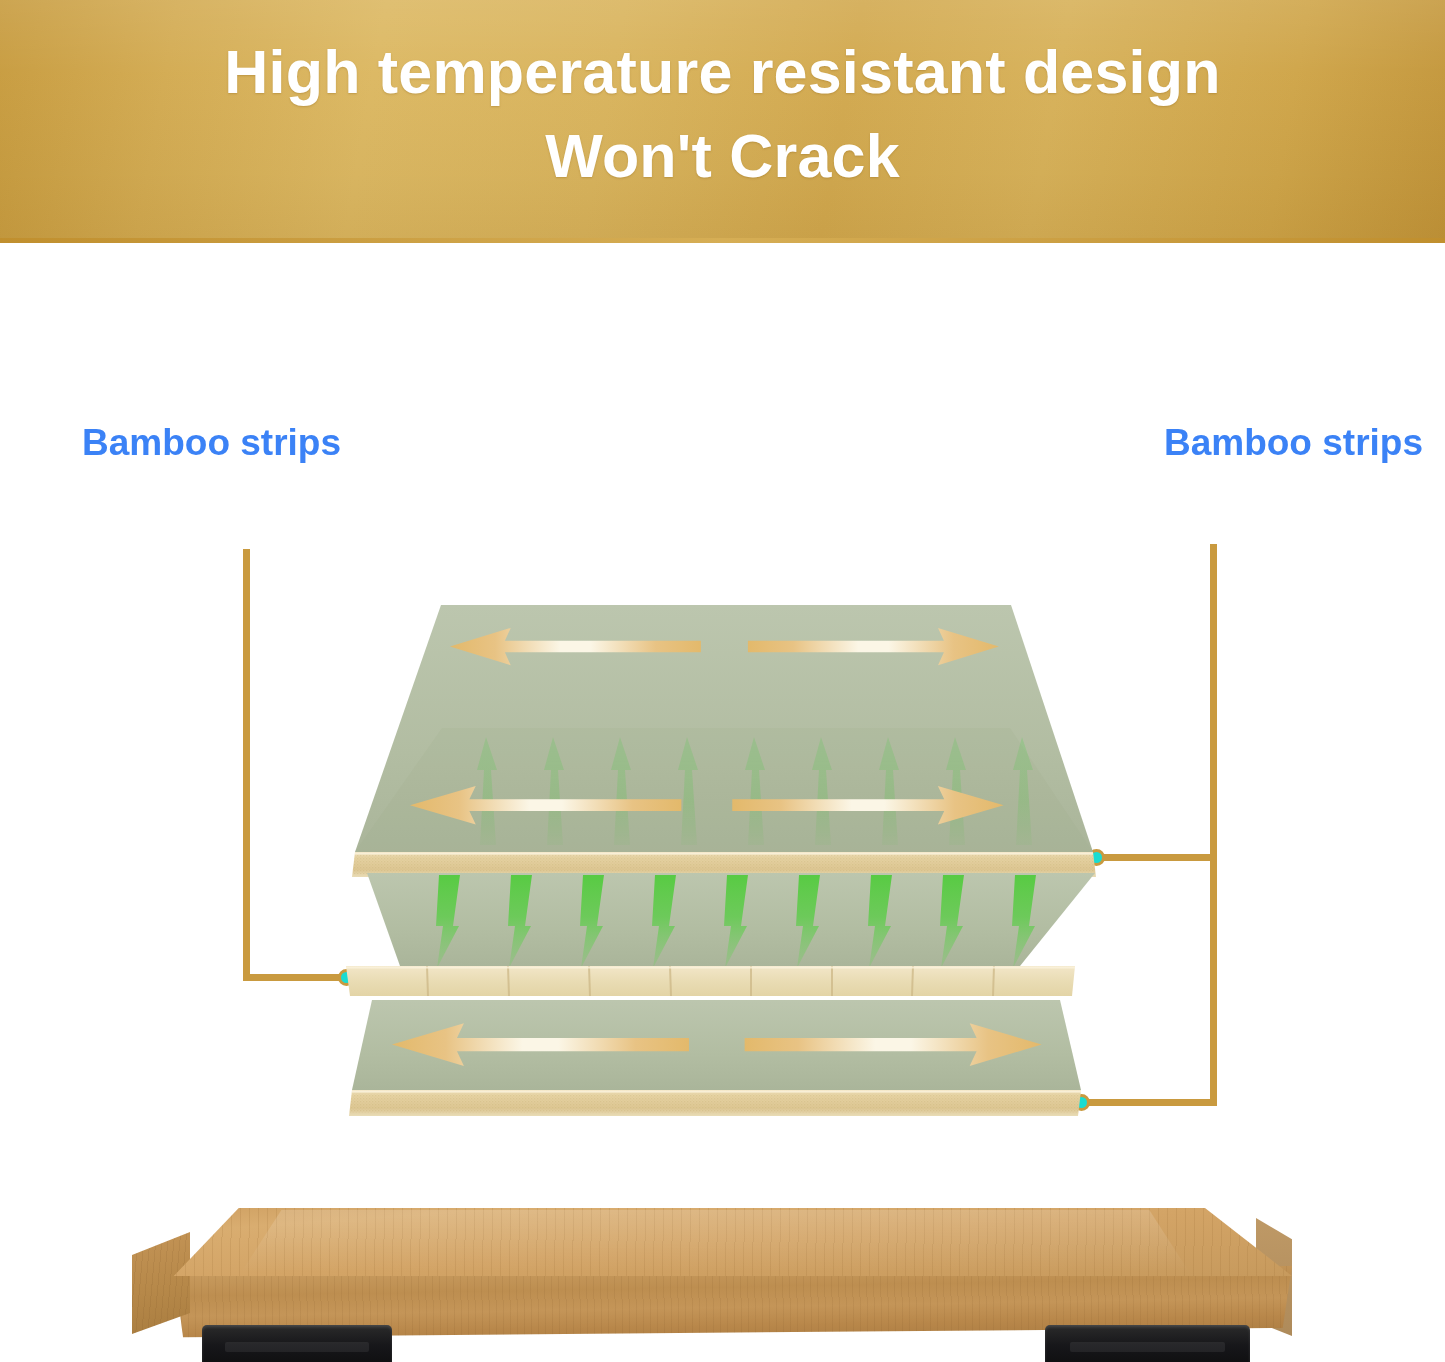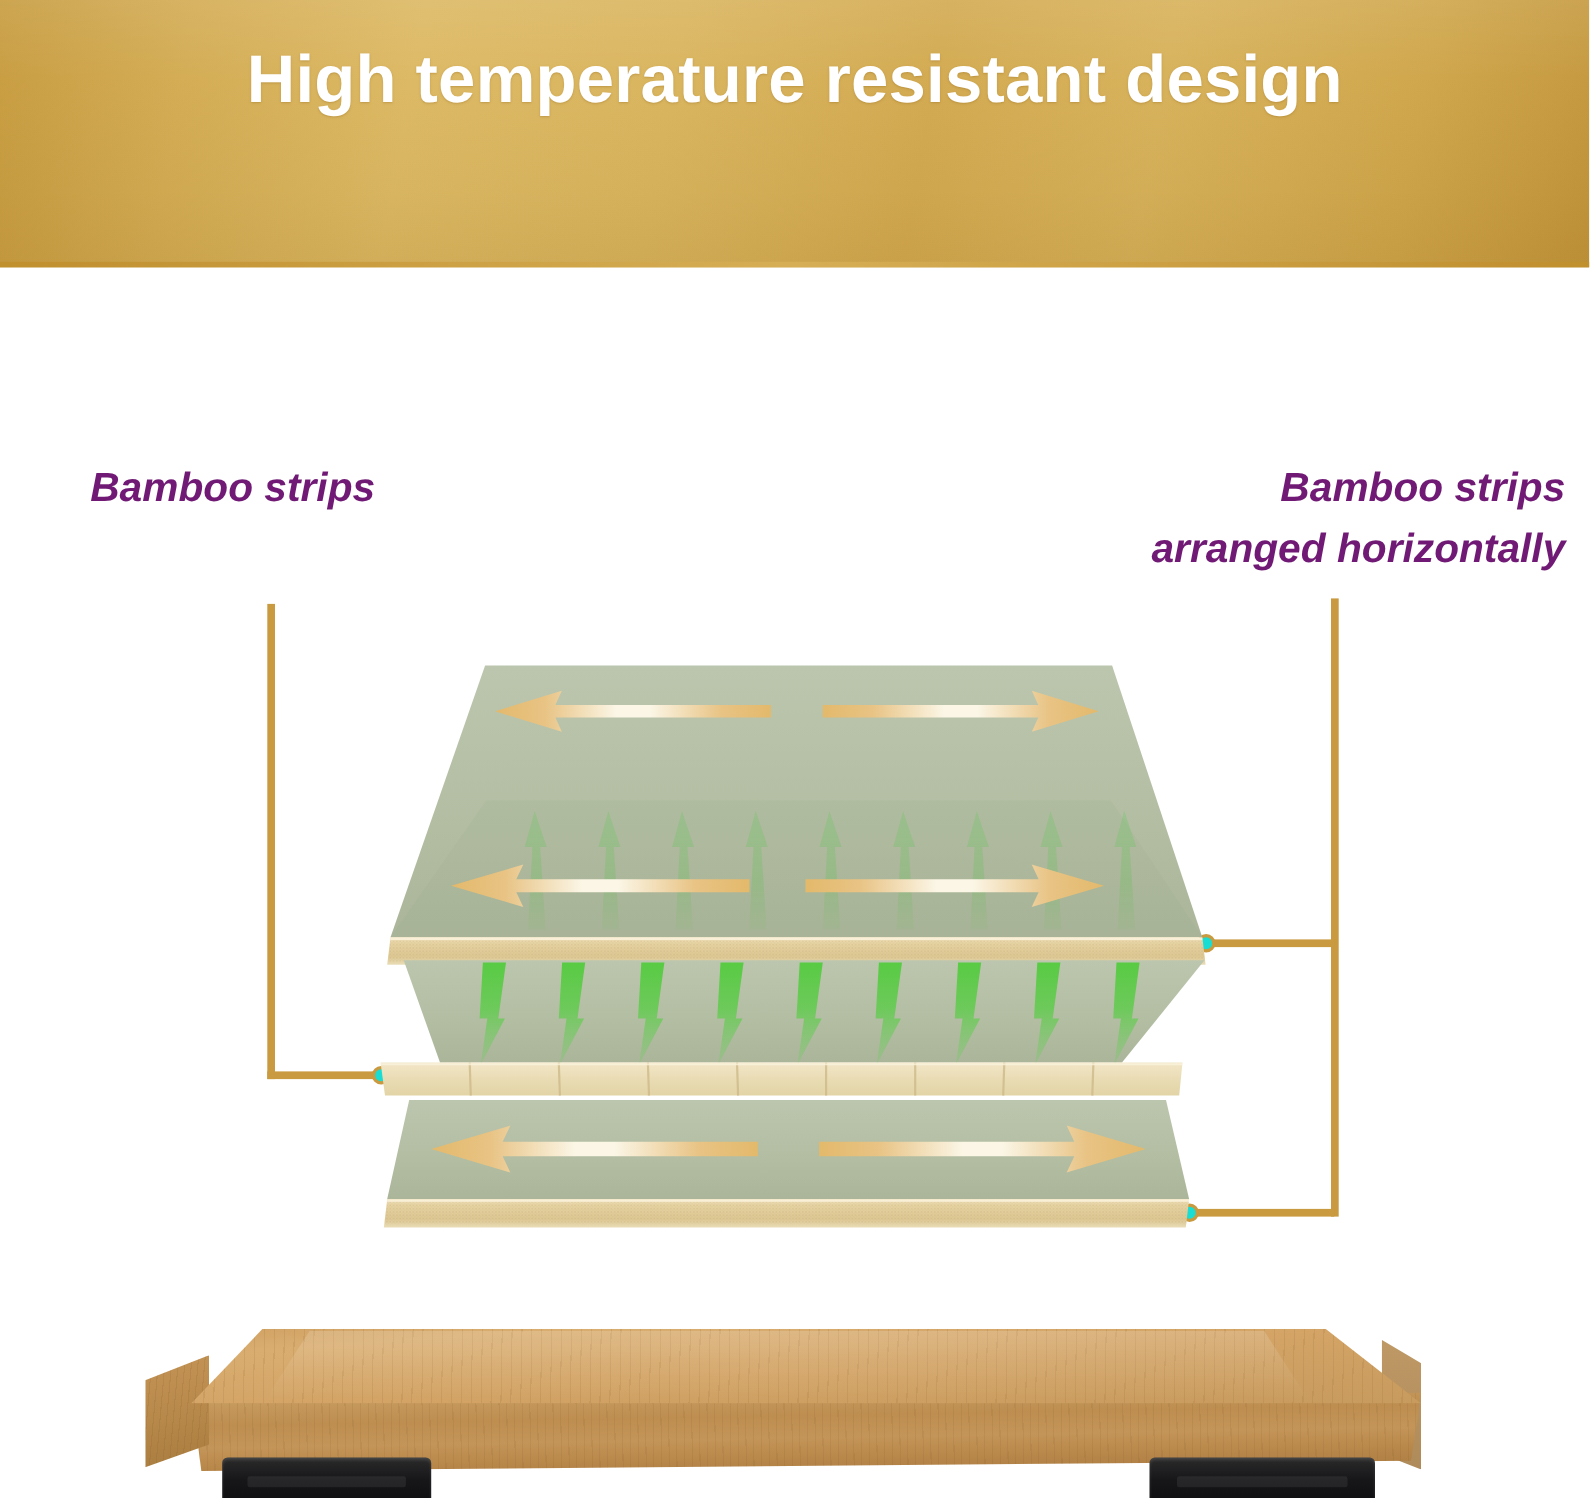--- a/index.html
+++ b/index.html
@@ -61,27 +61,26 @@
     font-weight: bold;
     font-size: 61px;
     letter-spacing: 0.2px;
     line-height: 1.38;
     text-shadow: 0 1px 2px rgba(140,100,25,0.35);
   }
 
   
   .callout-label {
     position: absolute;
-    color: #701a75;
+    color: #3b82f6;
     font-family: "Liberation Sans", sans-serif;
     font-weight: bold;
     font-size: 37px;
     line-height: 1.52;
     white-space: nowrap;
-    font-style: italic;
   }
   .callout-left {
     left: 82px;
     top: 415px;
     text-align: left;
   }
   .callout-right {
     right: 22px;
     top: 415px;
     text-align: right;
@@ -210,30 +209,30 @@
   .foot-right { left: 913px; top: 117px; width: 205px; }
 </style>
 </head>
 <body>
 
 <div id="page">
 
   <div class="banner">
     <div class="banner-inner">
       <span class="banner-line">High temperature resistant design</span>
+      <span class="banner-line">Won't Crack</span>
     </div>
   </div>
 
   <div class="callout-label callout-left">
     <span class="callout-line">Bamboo strips</span>
   </div>
 
   <div class="callout-label callout-right">
     <span class="callout-line">Bamboo strips</span>
-    <span class="callout-line">arranged horizontally</span>
   </div>
 
   <div class="leader leader-v" style="left:243px; top:549px; height:432px;"></div>
   <div class="leader leader-h" style="left:243px; top:974px; width:108px;"></div>
   <div class="dot" style="left:338px; top:969px;"></div>
 
   <div class="leader leader-v" style="left:1210px; top:544px; height:562px;"></div>
   <div class="leader leader-h" style="left:1100px; top:854px; width:113px;"></div>
   <div class="dot" style="left:1088px; top:849px;"></div>
   <div class="leader leader-h" style="left:1086px; top:1099px; width:127px;"></div>

